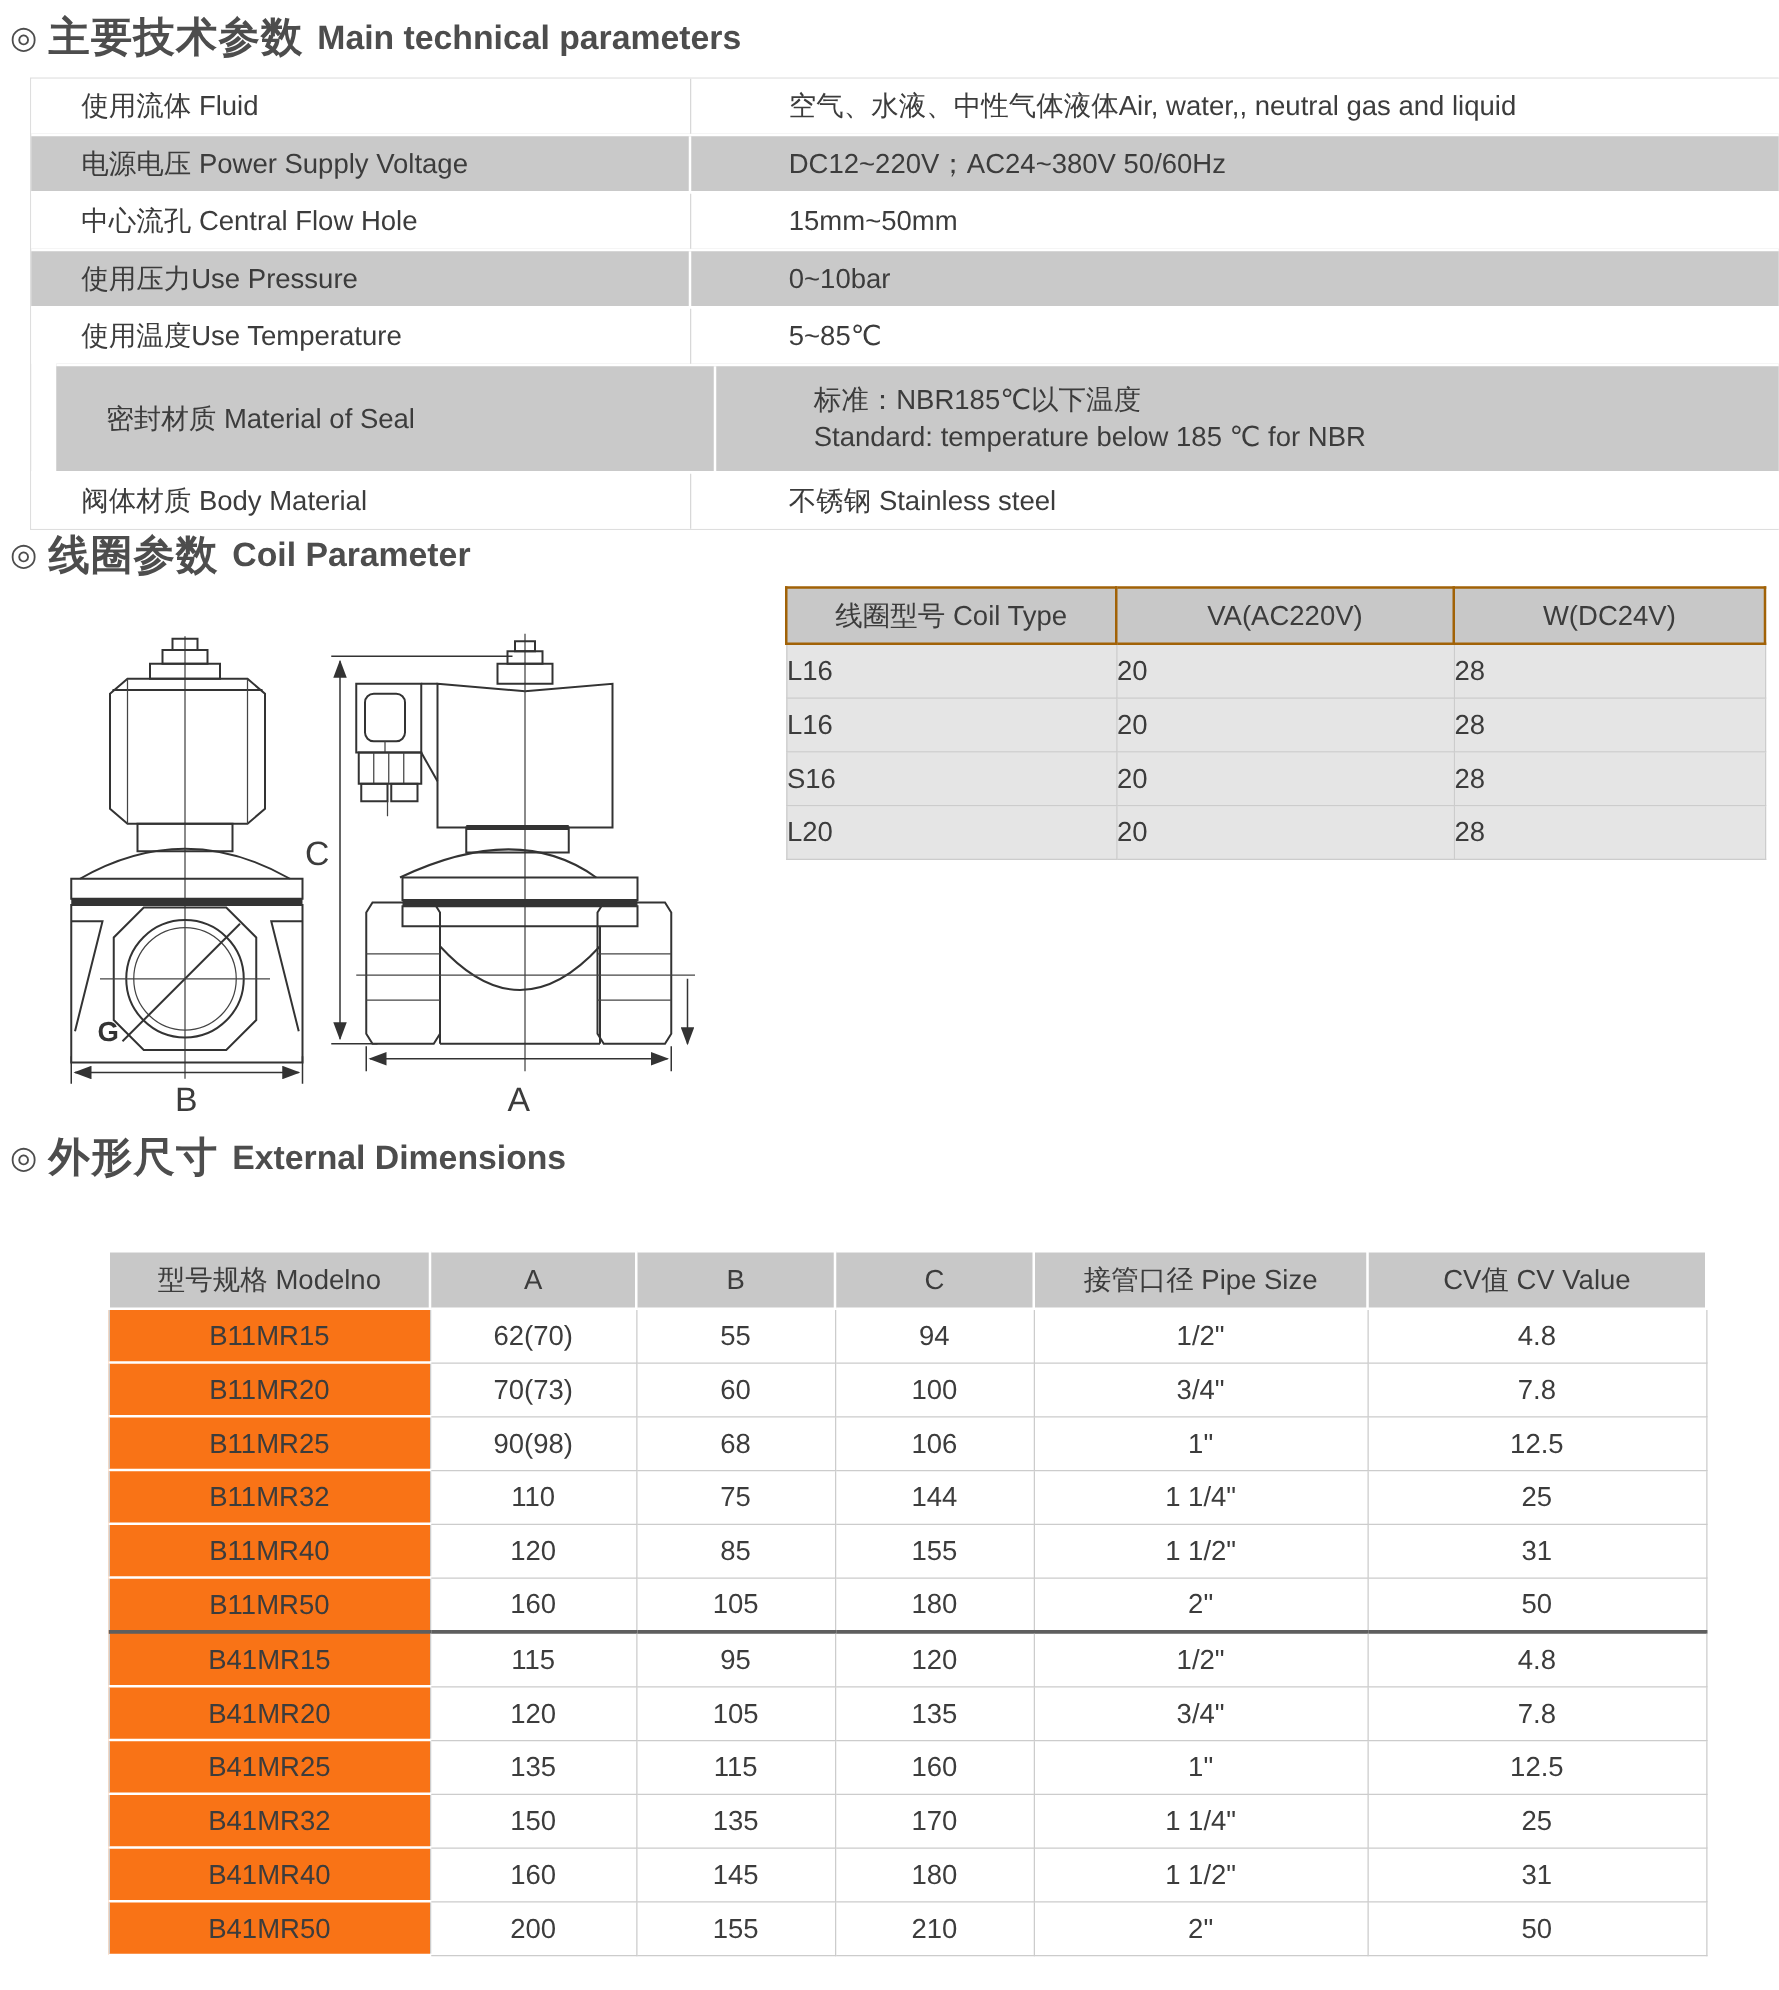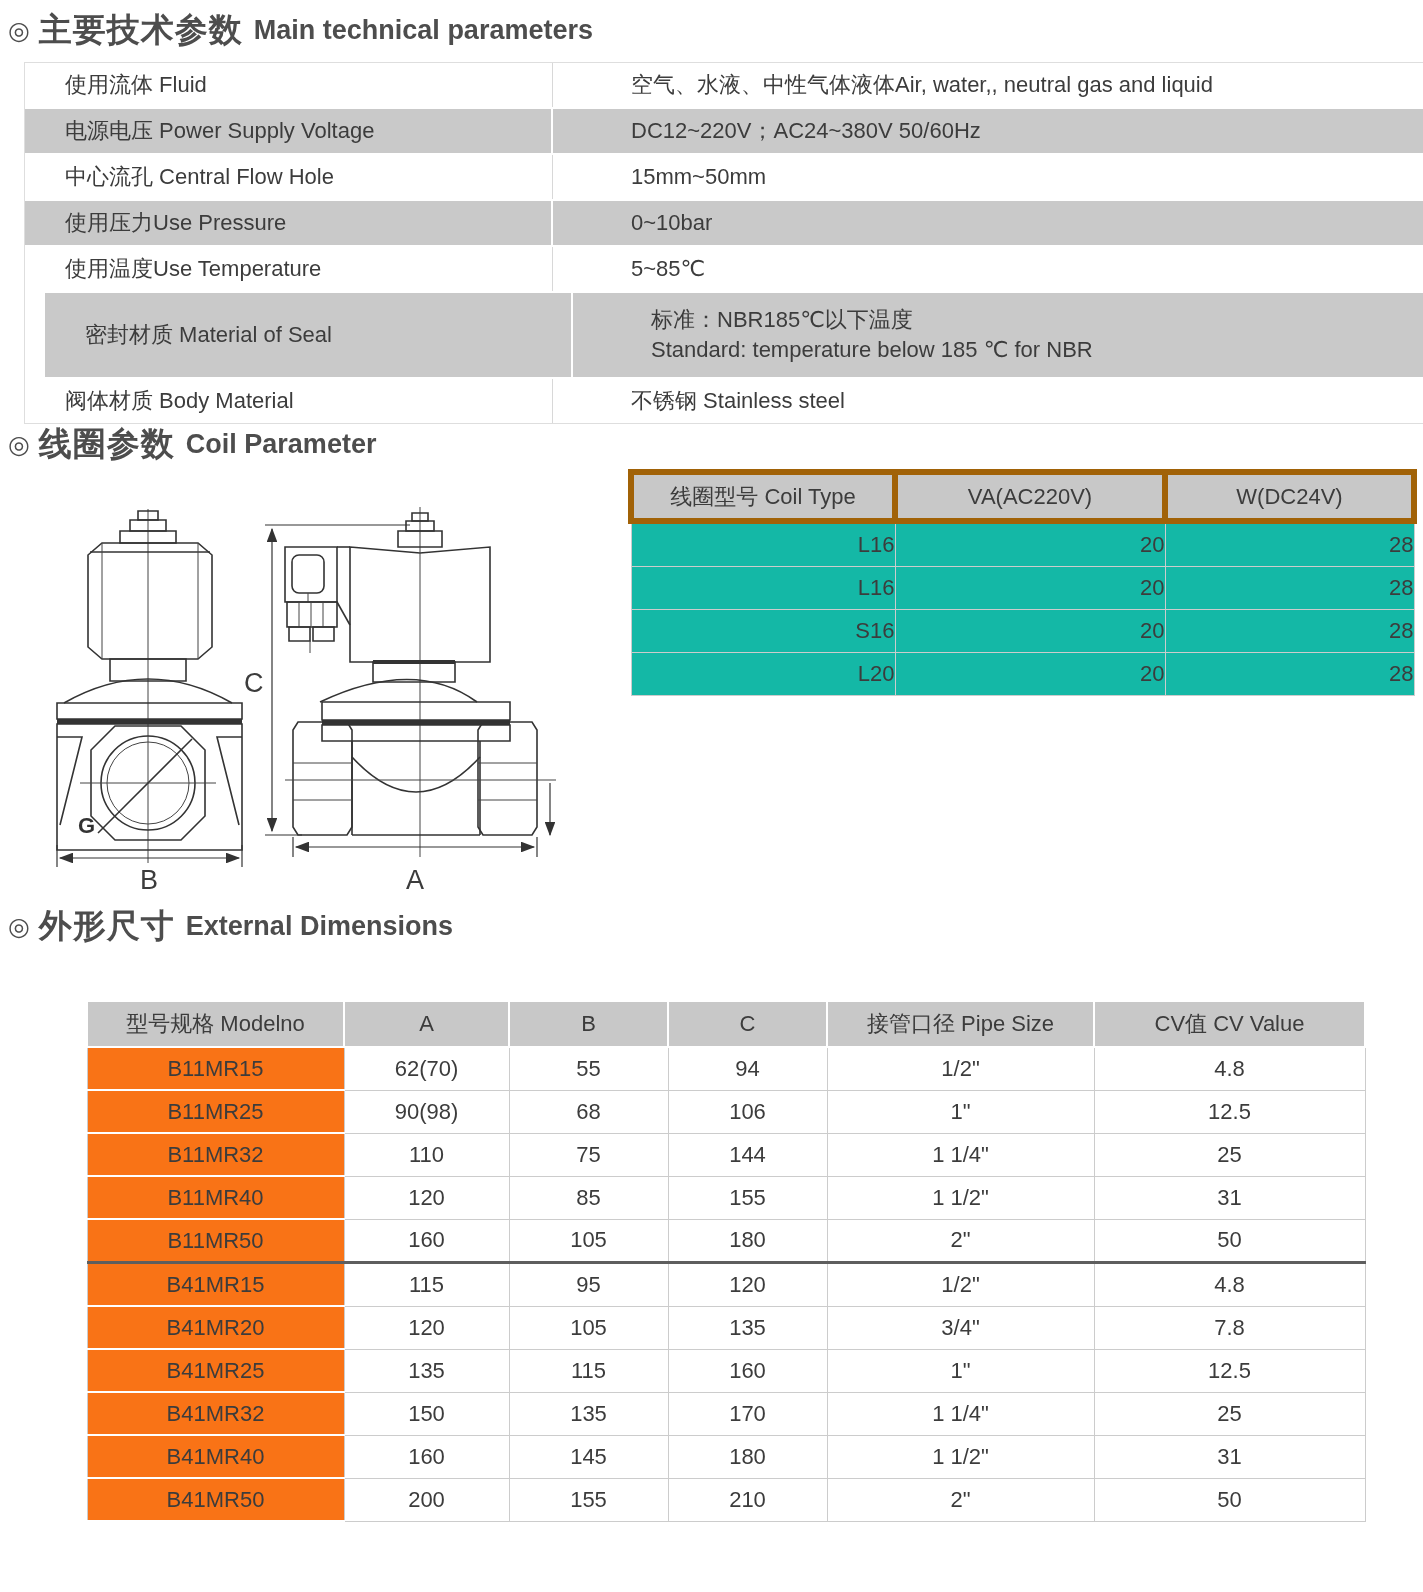--- a/index.html
+++ b/index.html
@@ -26,23 +26,23 @@
   .mp-label { width:528px; flex:0 0 528px; box-sizing:border-box; padding-left:40px;
               display:flex; align-items:center; font-size:22px; }
   .mp-row.white .mp-label { border-right:1px solid #d8d8d8; }
   .mp-row.gray .mp-label { border-right:2px solid #ffffff; }
   .mp-value { flex:1; box-sizing:border-box; padding-left:78px; display:flex;
               flex-direction:column; justify-content:center; font-size:22px; line-height:30px; }
 
   
   .coil-table { position:absolute; left:628px; top:469px; border-collapse:collapse;
                 table-layout:fixed; font-size:22px; color:#3c3c3c; }
-  .coil-table th { background:#c8c8c8; font-weight:normal; height:43px; border:6px solid #a16207;
+  .coil-table th { background:#c8c8c8; font-weight:normal; height:43px; border:2px solid #a16207;
                    text-align:center; padding:0; }
-  .coil-table td { background:#14b8a6; height:42px; border:1px solid #cccccc; text-align:right; padding:0;margin-left:18px; }
+  .coil-table td { background:#e5e5e5; height:42px; border:1px solid #cccccc; text-align:left; padding:0;margin-left:18px; }
 
   
   .dims-table { position:absolute; left:86px; top:1000px; border-collapse:collapse;
                 table-layout:fixed; font-size:22px; color:#3c3c3c; }
   .dims-table th { background:#c8c8c8; font-weight:normal; height:44px; border:2px solid #ffffff;
                    text-align:center; padding:0; }
   .dims-table td { background:#ffffff; height:41px; border:1px solid #cccccc; text-align:center; padding:0; }
   .dims-table td.model { background:#f97316; border-top:2px solid #ffffff; border-bottom:2px solid #ffffff; }
   .dims-table tr.divider td { border-top:3px solid #5e5e5e; }
 
@@ -278,20 +278,28 @@
   <tbody>
       <tr>
         <td class="model">B11MR15</td>
         <td>62(70)</td>
         <td>55</td>
         <td>94</td>
         <td>1/2"</td>
         <td>4.8</td>
       </tr>
       <tr>
+        <td class="model">B11MR20</td>
+        <td>70(73)</td>
+        <td>60</td>
+        <td>100</td>
+        <td>3/4"</td>
+        <td>7.8</td>
+      </tr>
+      <tr>
         <td class="model">B11MR25</td>
         <td>90(98)</td>
         <td>68</td>
         <td>106</td>
         <td>1"</td>
         <td>12.5</td>
       </tr>
       <tr>
         <td class="model">B11MR32</td>
         <td>110</td>

